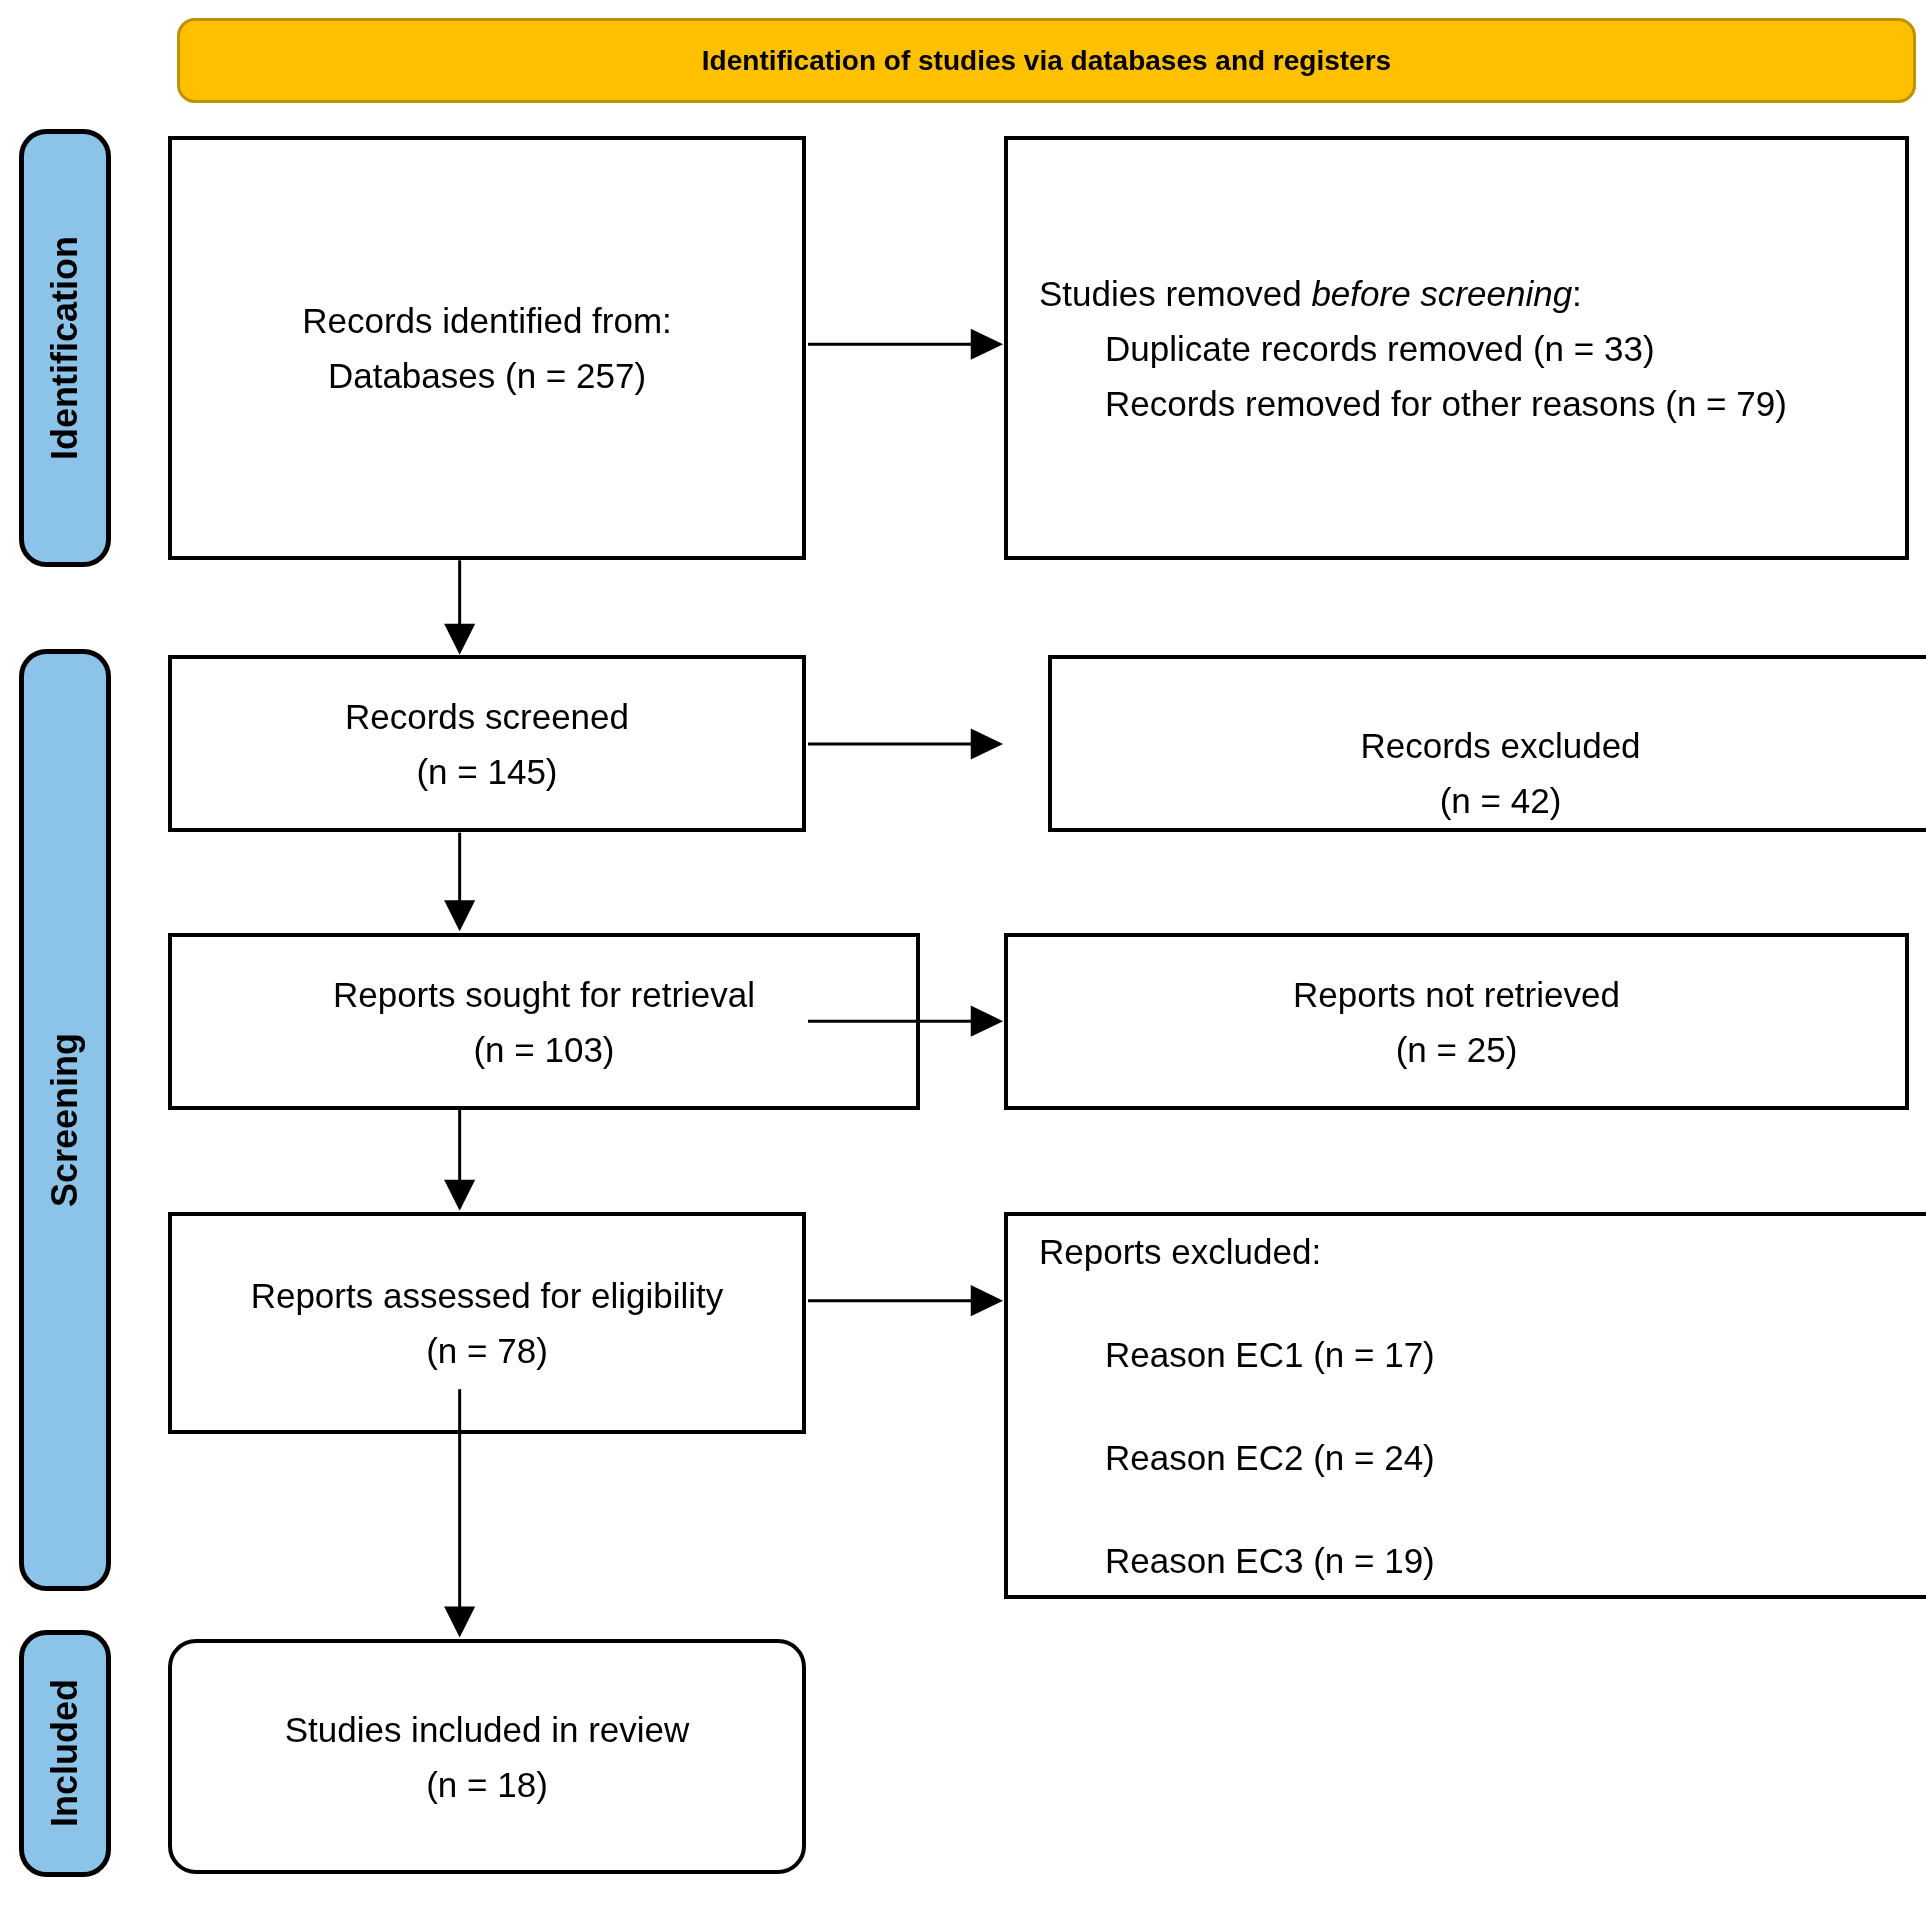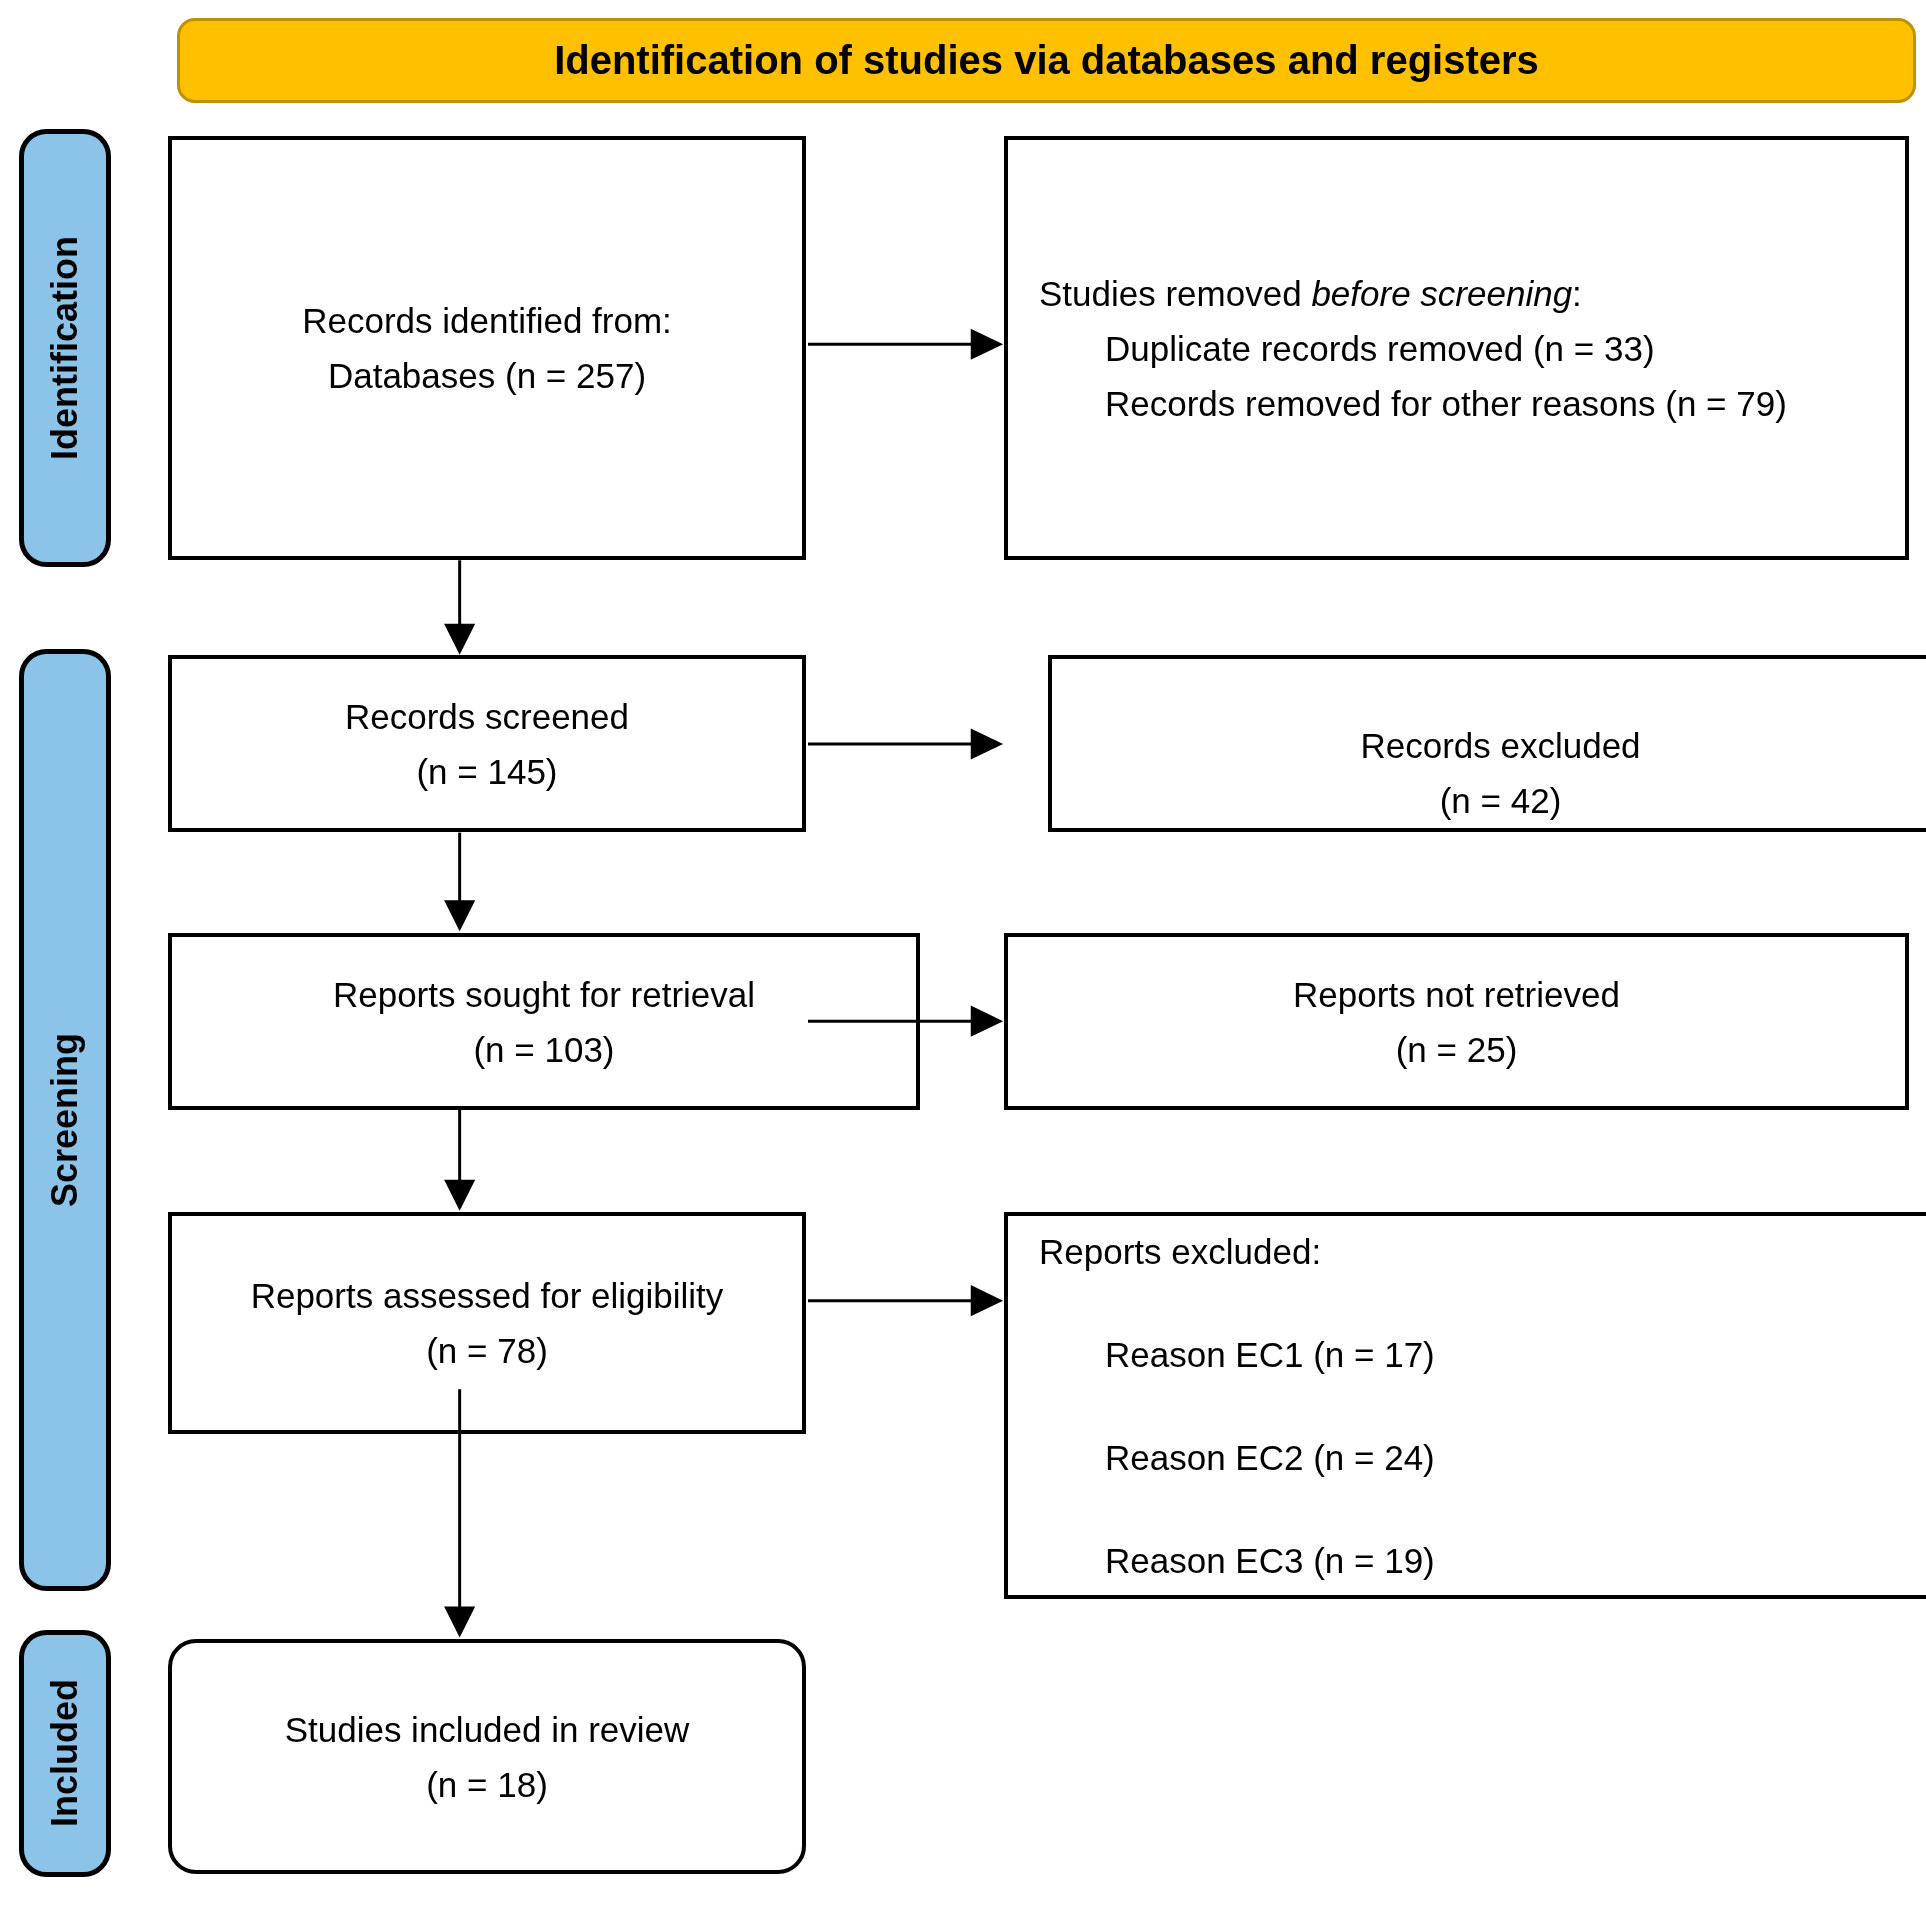--- a/index.html
+++ b/index.html
@@ -12,21 +12,21 @@
     color:#000000;
   }
   .banner{
     position:absolute;
     left:177px; top:18px; width:1739px; height:85px;
     box-sizing:border-box;
     background:#FFC000;
     border:3.6px solid #BF9000;
     border-radius:18px;
     display:flex; align-items:center; justify-content:center;
-    font-size:40px; font-weight:bold;text-align:center;
+    font-size:28px; font-weight:bold;text-align:center;
   }
   .stage-label{
     position:absolute;
     left:19px; width:92px;
     box-sizing:border-box;
     background:#8CC3E8;
     border:5.4px solid #000000;
     border-radius:27.5px;
     display:flex; align-items:center; justify-content:center;
   }

